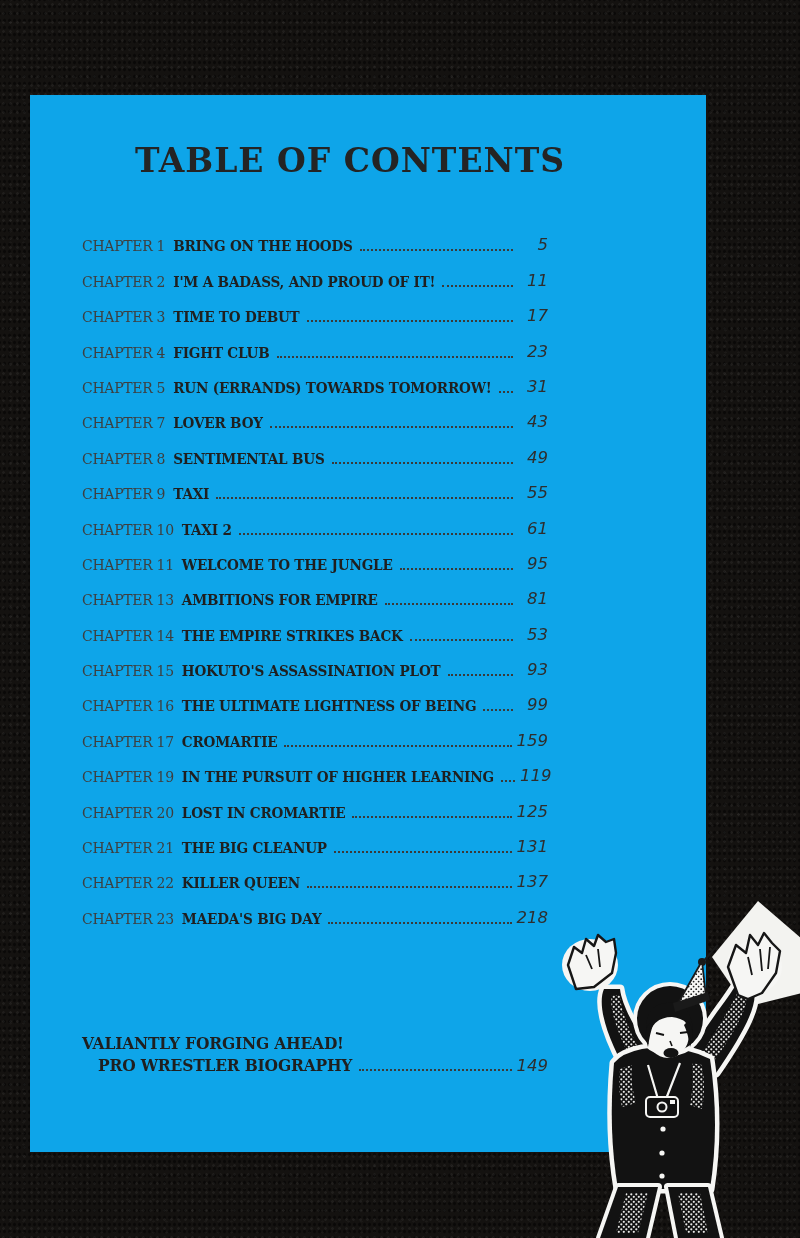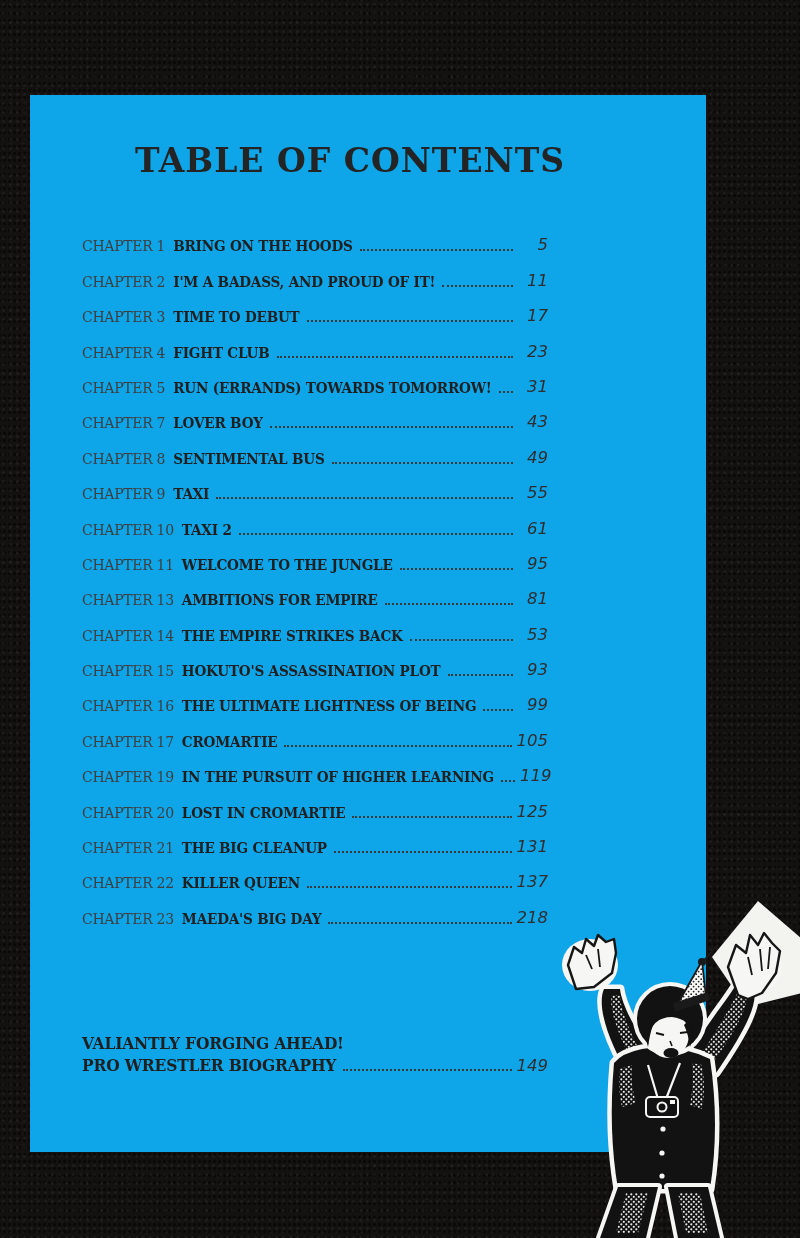--- a/index.html
+++ b/index.html
@@ -54,21 +54,21 @@
   }
   .bio-entry{
     position:absolute;left:52px;top:938px;width:466px;
     font-family:"DejaVu Serif", serif;font-weight:bold;color:#1f1f1f;
   }
   .bio-line1{
     font-size:15.5px;letter-spacing:-0.2px;line-height:22px;
     transform:scaleY(1.08);transform-origin:left bottom;
   }
   .bio-line2{
-    display:flex;align-items:baseline;line-height:22px;
+    display:flex;align-items:baseline;line-height:22px;margin-left:16px;
   }
   .bio-line2 .bio-text{
     font-size:15.5px;letter-spacing:-0.2px;flex:0 0 auto;
     transform:scaleY(1.08);transform-origin:left bottom;
   }
   .illustration{
     position:absolute;left:540px;top:893px;width:260px;height:345px;
   }
   .illustration svg{display:block;width:100%;height:100%;}
 </style>
@@ -176,21 +176,21 @@
     <span class="ch-label">CHAPTER 16</span>
     <span class="ch-title">THE ULTIMATE LIGHTNESS OF BEING</span>
     <span class="leader"></span>
     <span class="pagenum">99</span>
   </div>
 
   <div class="row">
     <span class="ch-label">CHAPTER 17</span>
     <span class="ch-title">CROMARTIE</span>
     <span class="leader"></span>
-    <span class="pagenum">105</span>
+    <span class="pagenum">159</span>
   </div>
 
 
   <div class="row">
     <span class="ch-label">CHAPTER 19</span>
     <span class="ch-title">IN THE PURSUIT OF HIGHER LEARNING</span>
     <span class="leader"></span>
     <span class="pagenum">119</span>
   </div>
 

